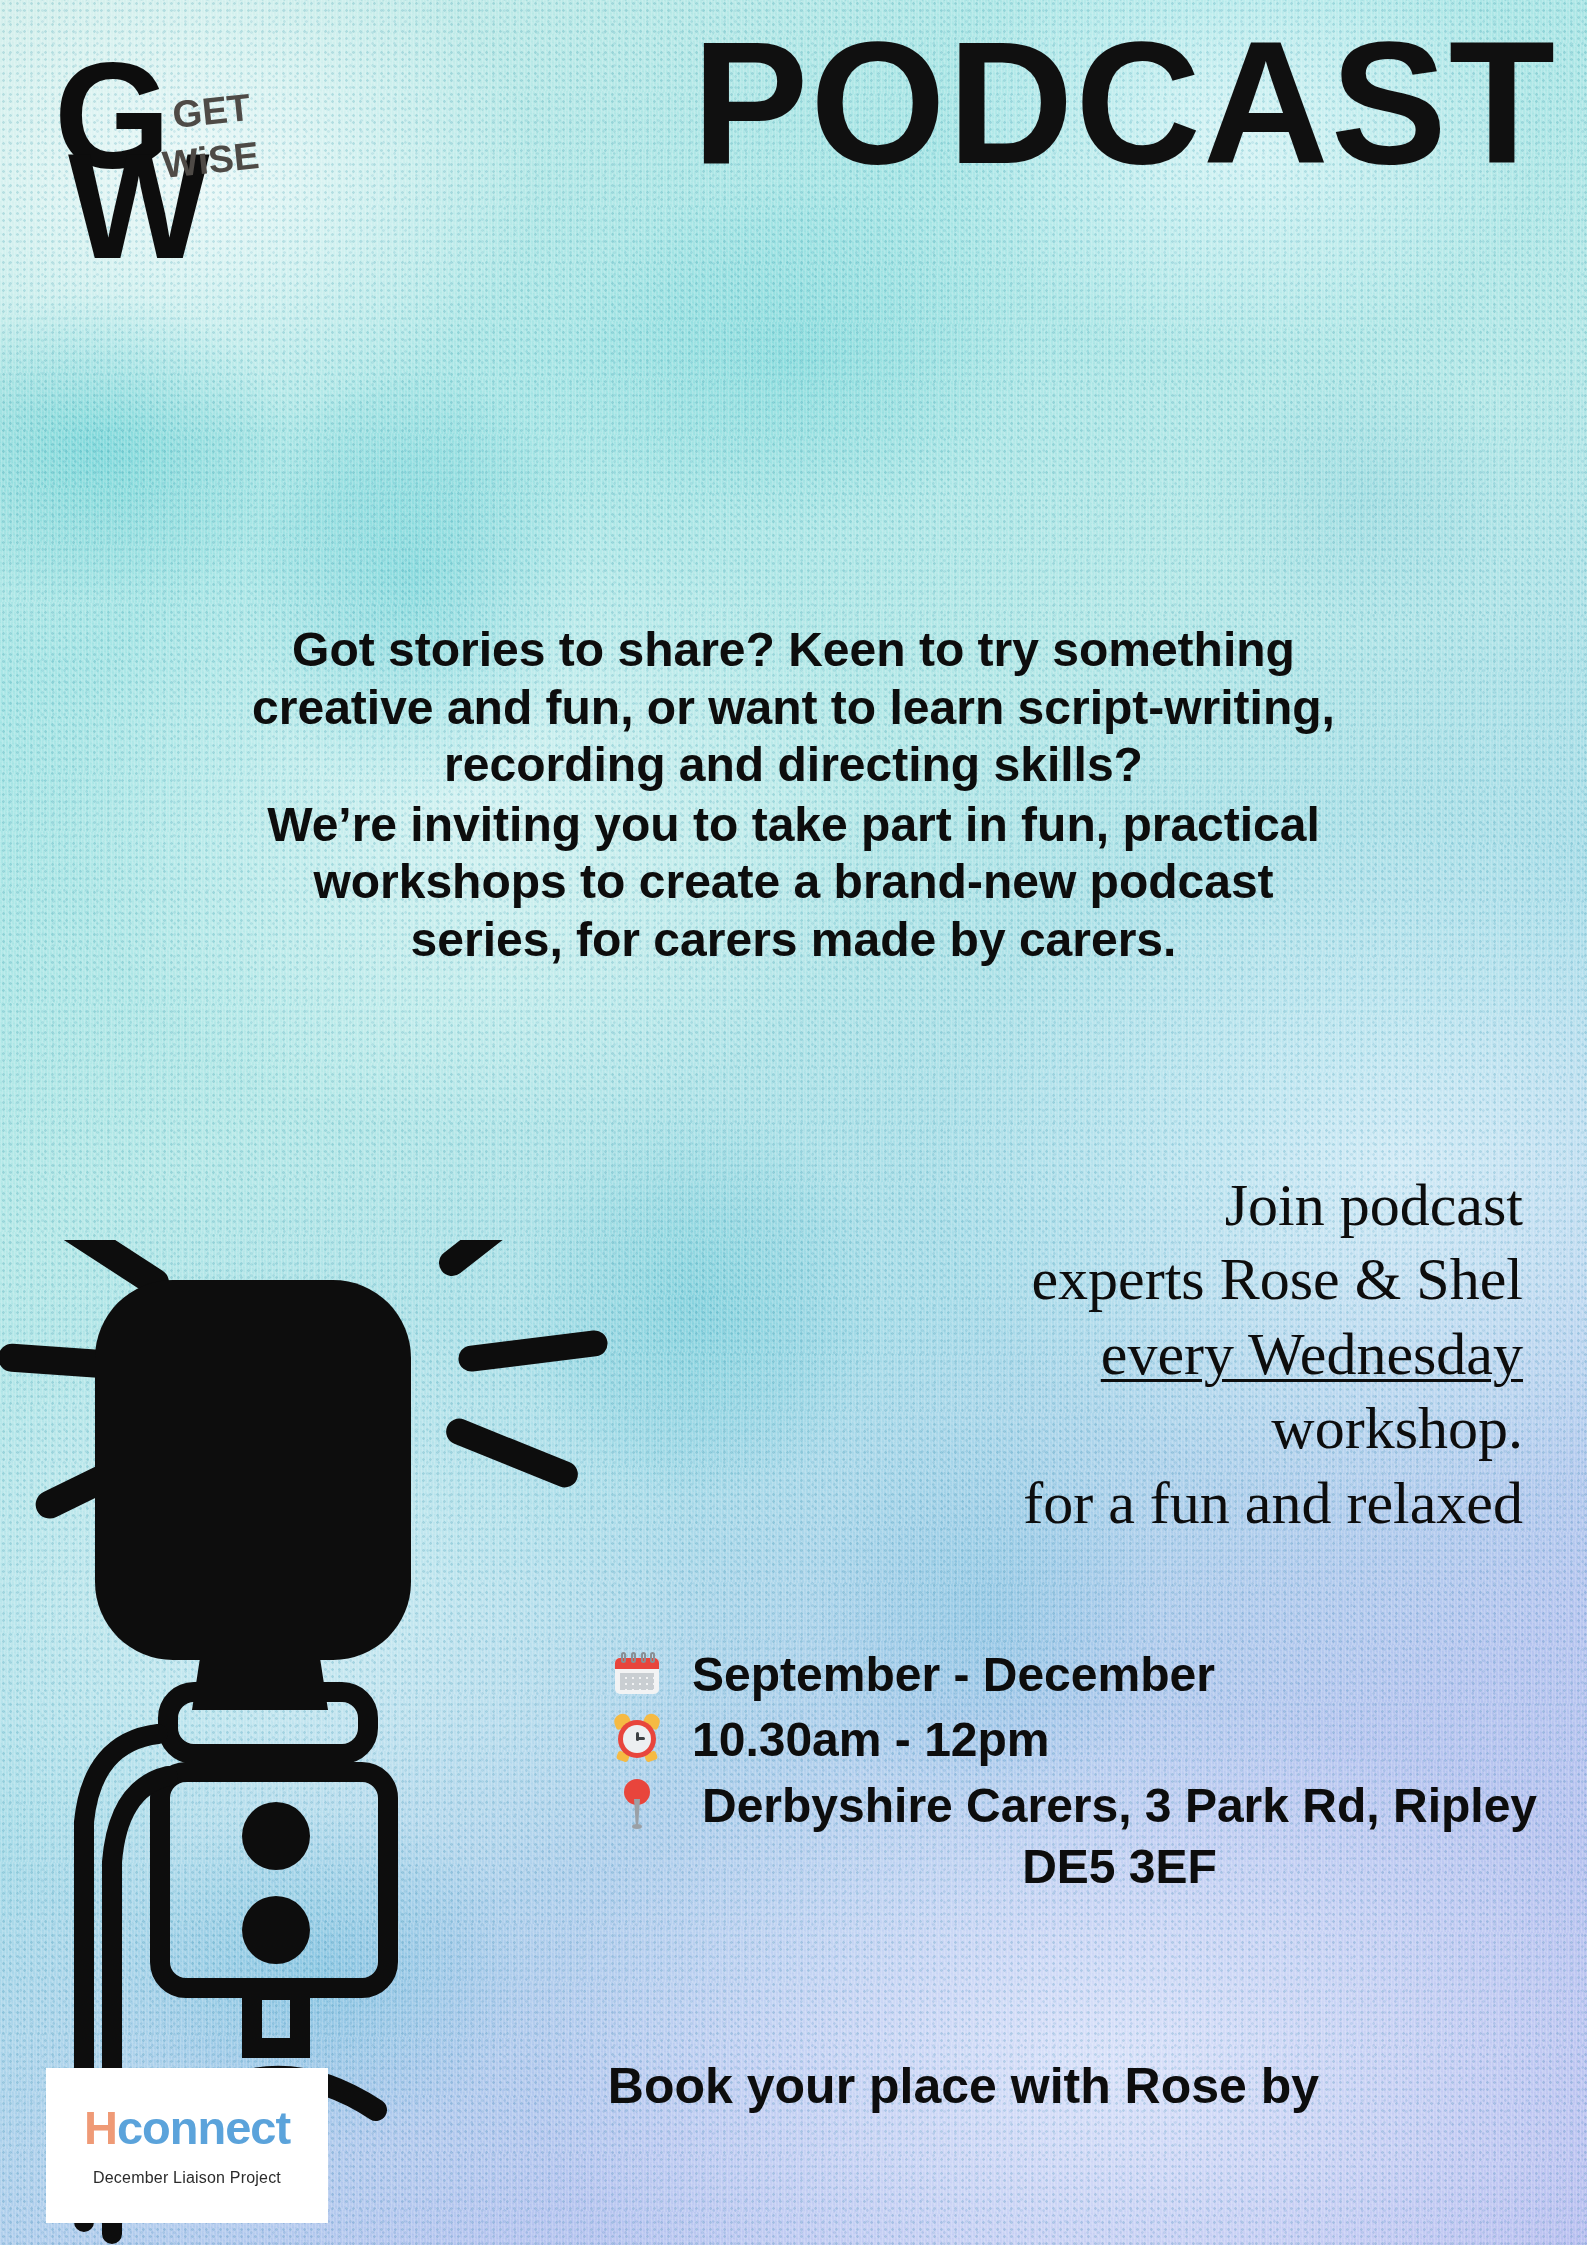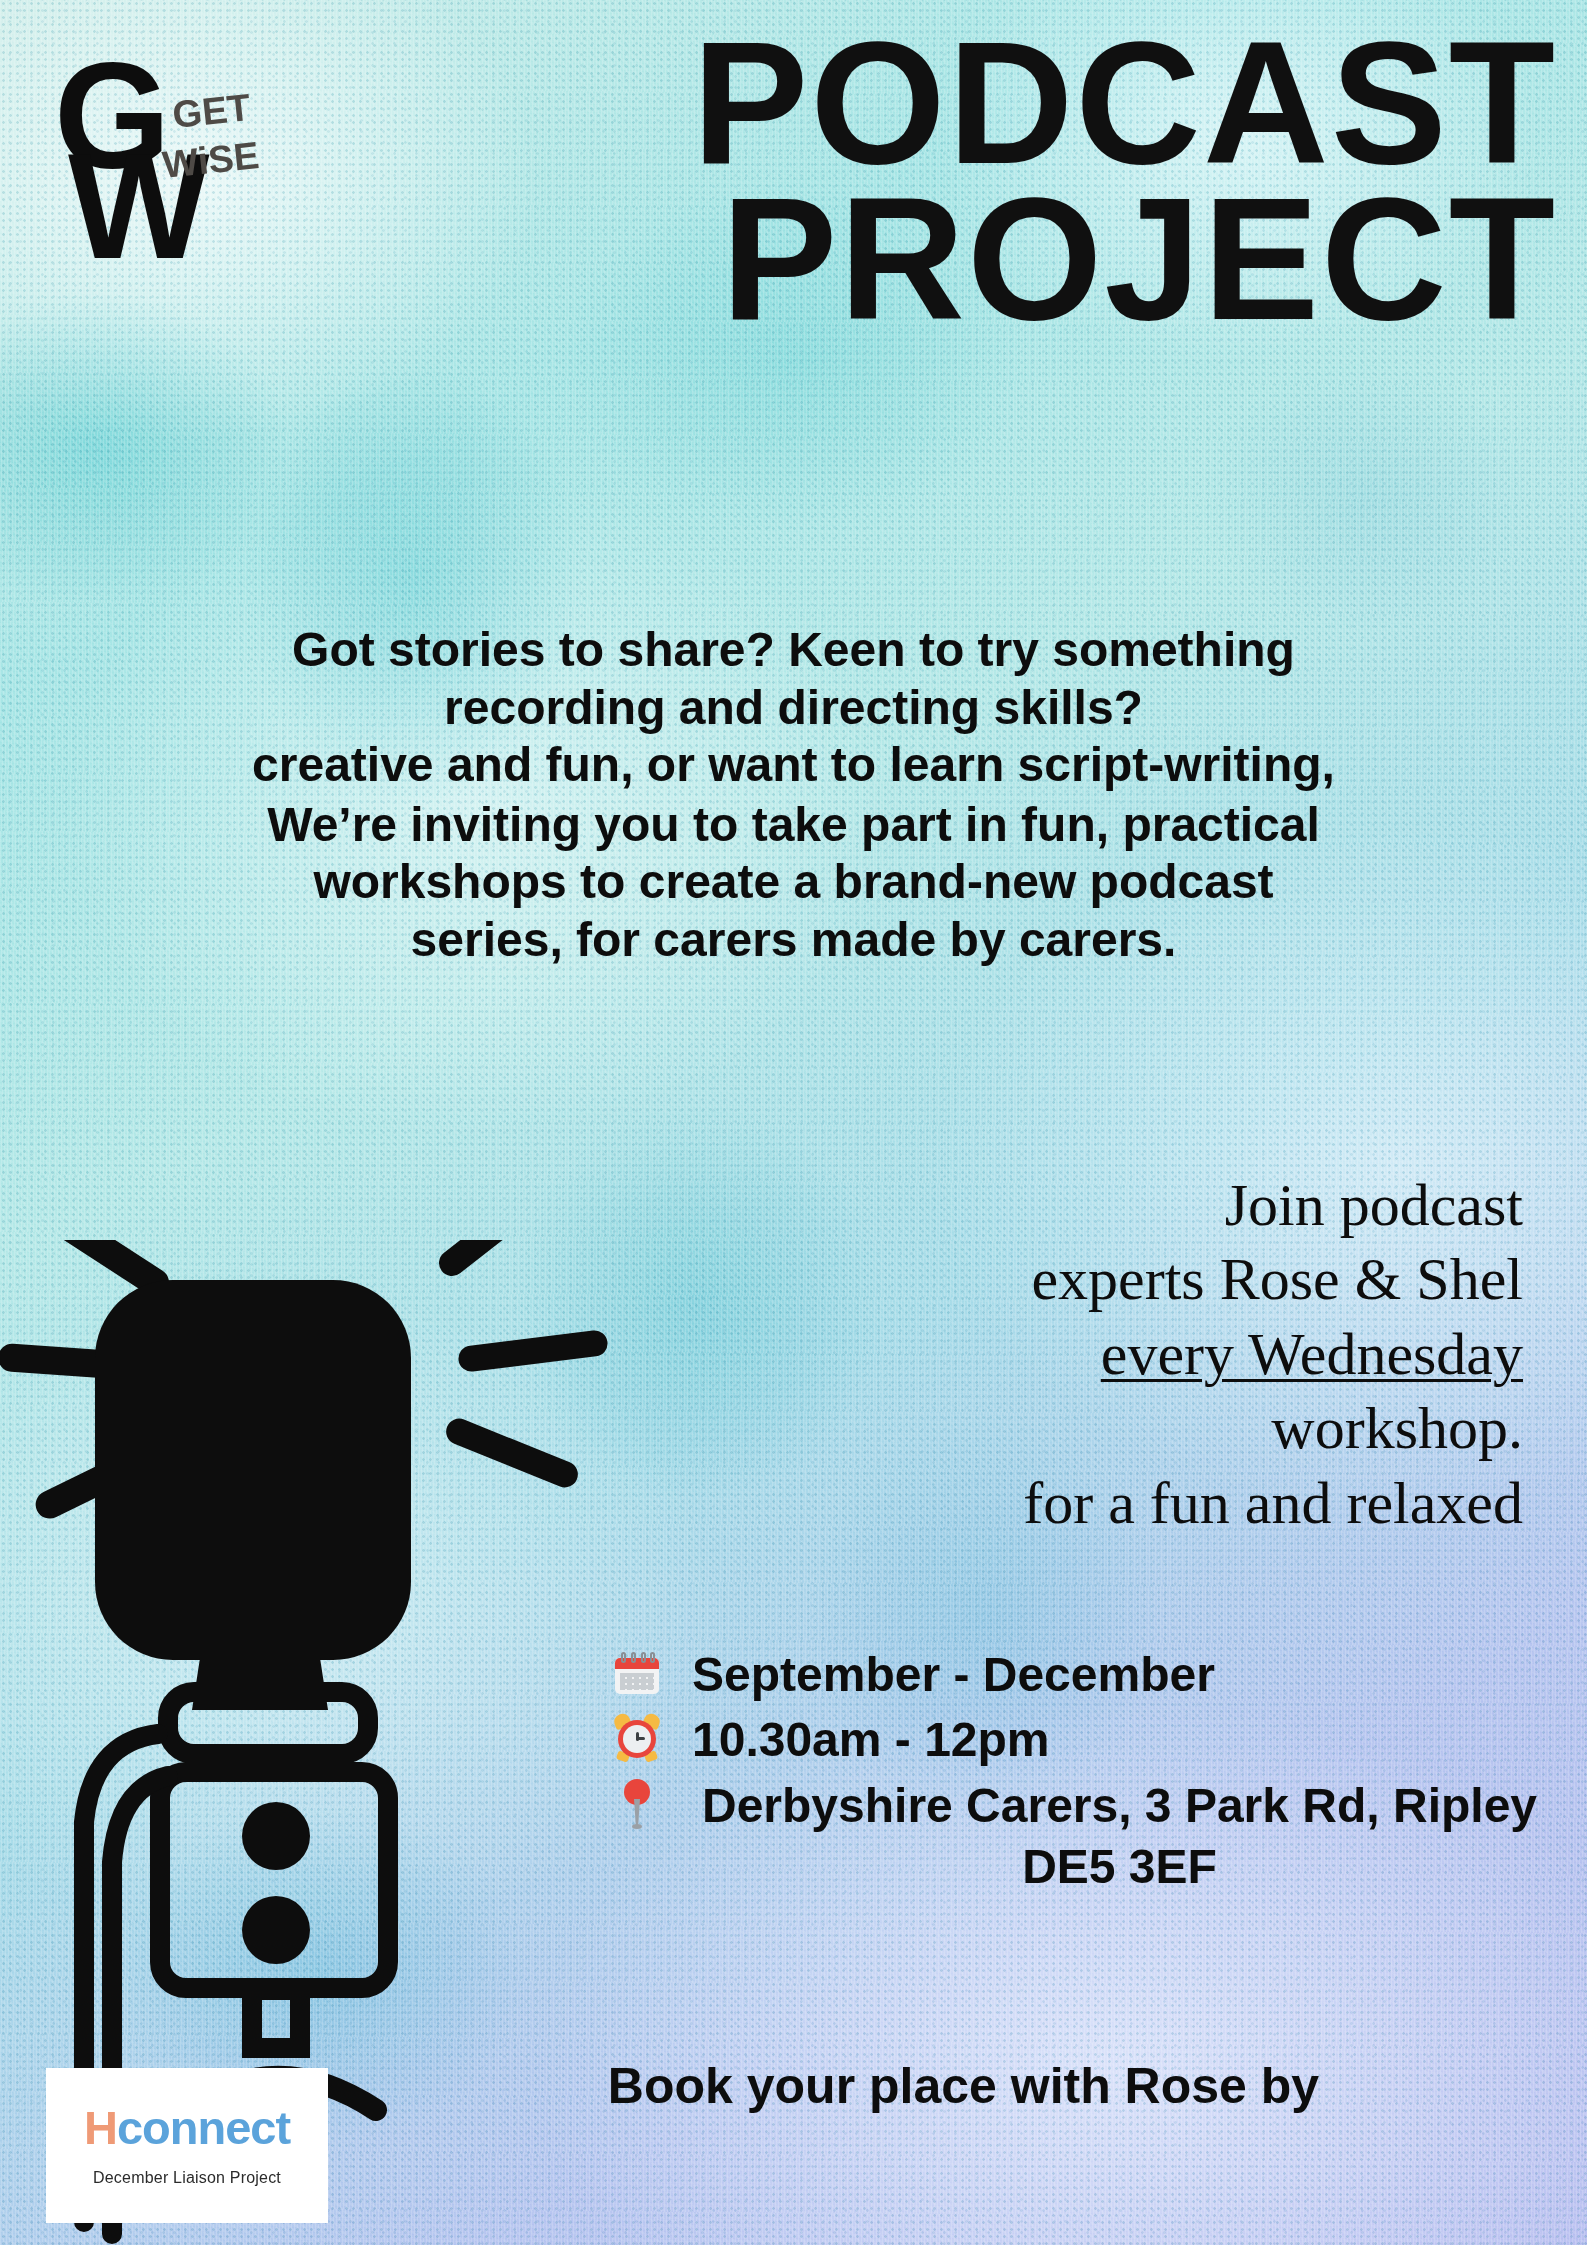--- a/index.html
+++ b/index.html
@@ -176,27 +176,26 @@
     <svg viewBox="0 0 240 230" xmlns="http://www.w3.org/2000/svg">
       <text x="8" y="132" font-family="Liberation Sans, sans-serif" font-size="150" font-weight="bold" fill="#0d0d0d">G</text>
       <text x="22" y="222" font-family="Liberation Sans, sans-serif" font-size="150" font-weight="bold" fill="#0d0d0d">W</text>
       <text x="128" y="92" font-family="Liberation Sans, sans-serif" font-size="38" font-weight="bold" fill="#4e4a46" transform="rotate(-6 128 92)">GET</text>
       <text x="118" y="142" font-family="Liberation Sans, sans-serif" font-size="38" font-weight="bold" fill="#4e4a46" transform="rotate(-6 118 142)">WiSE</text>
     </svg>
   </div>
 
   <h1 class="title">
     <span class="l1">PODCAST</span>
-    <span class="l2">PROJECT</span>
   </h1>
 
   <div class="intro">
     <p>Got stories to share? Keen to try something</p>
+    <p>creative and fun, or want to learn script-writing,</p>
     <p>recording and directing skills?</p>
-    <p>creative and fun, or want to learn script-writing,</p>
     <p class="p2">We’re inviting you to take part in fun, practical</p>
     <p>workshops to create a brand-new podcast</p>
     <p>series, for carers made by carers.</p>
   </div>
 
   <div class="mic">
     <svg viewBox="0 0 620 1005" xmlns="http://www.w3.org/2000/svg">
       <g fill="#0d0d0d">
 
         <rect x="48" y="-2" width="140" height="28" rx="14" transform="rotate(33 118 12)"></rect>

